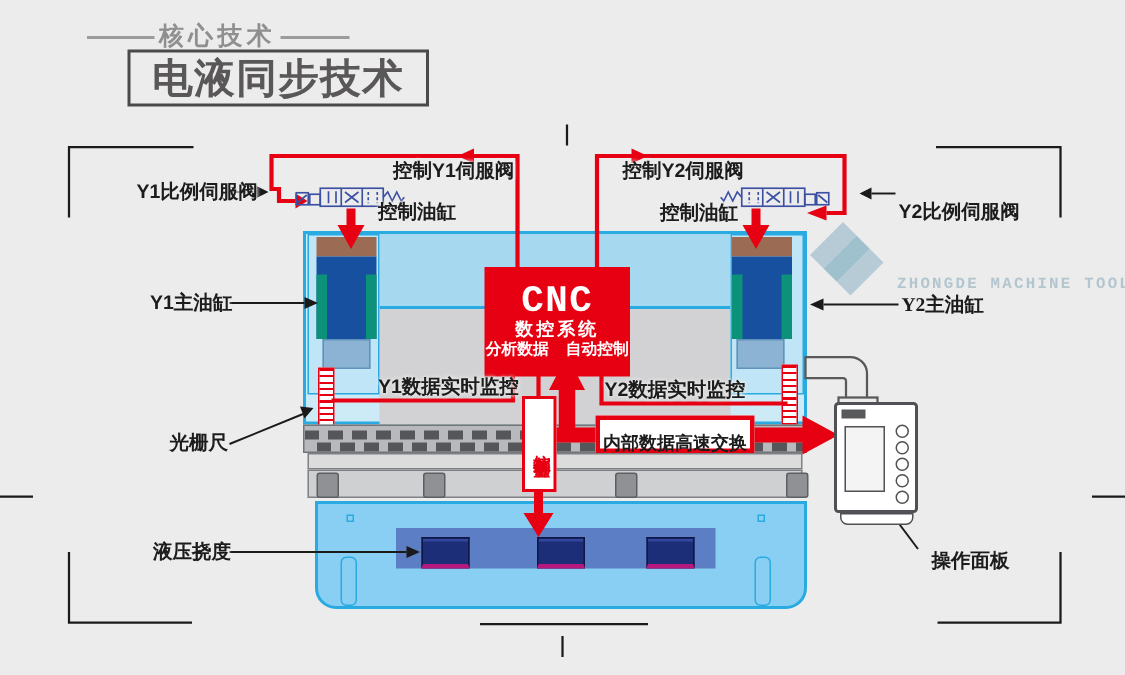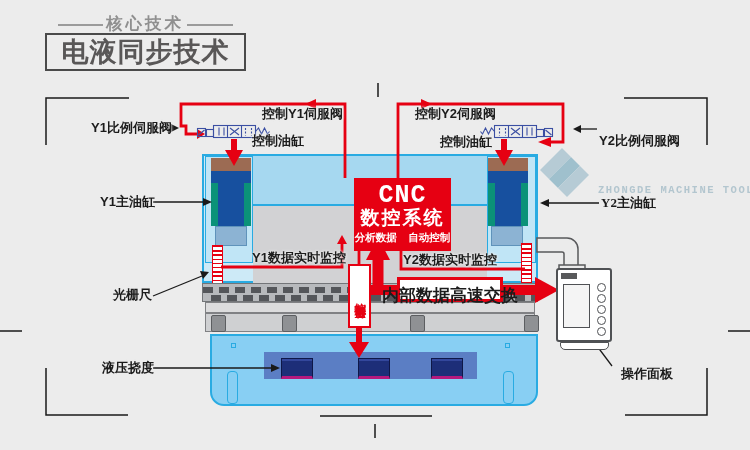--- a/index.html
+++ b/index.html
@@ -4,29 +4,29 @@
 <style>
   html,body{margin:0;padding:0;background:#ececec;}
   .stage{position:relative;width:750px;height:450px;background:#ececec;overflow:hidden;
          font-family:"Liberation Sans","DejaVu Sans",sans-serif;}
   .abs{position:absolute;font-family:Liberation Mono, monospace;}
   .lbl{position:absolute;font-size:13px;font-weight:700;color:#1c1c1c;white-space:nowrap;
        text-shadow:0 0 3px #ececec,0 0 3px #ececec;line-height:1.15;}
   .tag{font-size:16.5px;font-weight:700;letter-spacing:3px;color:#8f8f8f;}
   .tagline{height:2px;background:#9b9b9b;}
   .title-box{border:2.5px solid #4a4a4a;display:flex;align-items:center;justify-content:center;
-             font-size:27px;font-weight:700;color:#595757;letter-spacing:1px;}
+             font-size:27px;font-weight:700;color:#595757;letter-spacing:1px;margin-left:40px;}
   .title-rest{font-size:28px;font-weight:700;color:#595757;letter-spacing:1px;line-height:38px;white-space:nowrap;}
   .cnc{background:#e60012;color:#fff;display:flex;flex-direction:column;align-items:center;
        justify-content:center;text-align:center;}
   .cnc .l1{font-size:25px;font-weight:700;letter-spacing:1px;line-height:1.0;}
-  .cnc .l2{font-size:19px;font-weight:700;letter-spacing:2px;line-height:1.25;}
+  .cnc .l2{font-size:12px;font-weight:700;letter-spacing:2px;line-height:1.25;}
   .cnc .l3{font-size:10.5px;font-weight:700;word-spacing:5px;line-height:1.3;white-space:nowrap;}
   .redbox{background:#fff;border:3px solid #e60012;display:flex;align-items:center;justify-content:center;}
-  .exchange-text{font-size:17px;font-weight:700;color:#1c1c1c;white-space:nowrap;margin-top:12px;}
+  .exchange-text{font-size:12px;font-weight:700;color:#1c1c1c;white-space:nowrap;margin-top:12px;}
   .compbox{background:#fff;border:2.5px solid #e60012;display:flex;align-items:center;justify-content:center;}
   .compbox span{writing-mode:vertical-rl;text-orientation:upright;color:#e60012;
                 font-size:11.5px;font-weight:700;letter-spacing:1px;line-height:1;}
   .ruler{position:absolute;width:9px;background-color:#fff;border:1px solid #e60012;
          background-image:repeating-linear-gradient(180deg,#e60012 0 1.4px,rgba(0,0,0,0) 1.4px 4.2px);}
   .rail{background-color:#b7b9bc;border:1px solid #737578;
         background-image:repeating-linear-gradient(90deg,#54565a 0 10px,rgba(0,0,0,0) 10px 16px),
                          repeating-linear-gradient(90deg,#54565a 0 10px,rgba(0,0,0,0) 10px 16px);
         background-size:100% 6px,100% 6px;background-position:0 3px,8px 11px;background-repeat:no-repeat;}
   .clamp{position:absolute;width:13px;height:15px;background:#8f9194;border:1px solid #5c5e61;border-radius:2px;}
@@ -182,21 +182,21 @@
       <path d="M537,238 H567 A11,11 0 0 1 578,249 V268 H564 V254 A2,2 0 0 0 562,252 H537 Z" fill="#ebebeb" stroke="#58595b" stroke-width="1.5"></path>
       <rect x="559" y="265" width="26" height="6" fill="#ebebeb" stroke="#58595b" stroke-width="1.5"></rect>
     </g>
   </svg>
 
   <div class="abs tag" style="left:106px;top:13px;">核心技术</div>
   <div class="abs tagline" style="left:58px;top:24px;width:45px;"></div>
   <div class="abs tagline" style="left:187px;top:24px;width:46px;"></div>
   <div class="abs title-box" style="left:45px;top:33px;width:201px;height:38px;box-sizing:border-box;">电液同步技术</div>
 
-  <div class="abs cnc" style="left:323px;top:178px;width:97px;height:73px;margin-left:31px;">
+  <div class="abs cnc" style="left:323px;top:178px;width:97px;height:73px;">
     <div class="l1">CNC</div>
     <div class="l2">数控系统</div>
     <div class="l3">分析数据 自动控制</div>
   </div>
 
   <div class="abs compbox" style="left:348px;top:264px;width:23px;height:64px;box-sizing:border-box;">
     <span>控制补偿量</span>
   </div>
   <div class="abs redbox" style="left:397px;top:277px;width:106px;height:25px;box-sizing:border-box;">
     <span class="exchange-text">内部数据高速交换</span>

